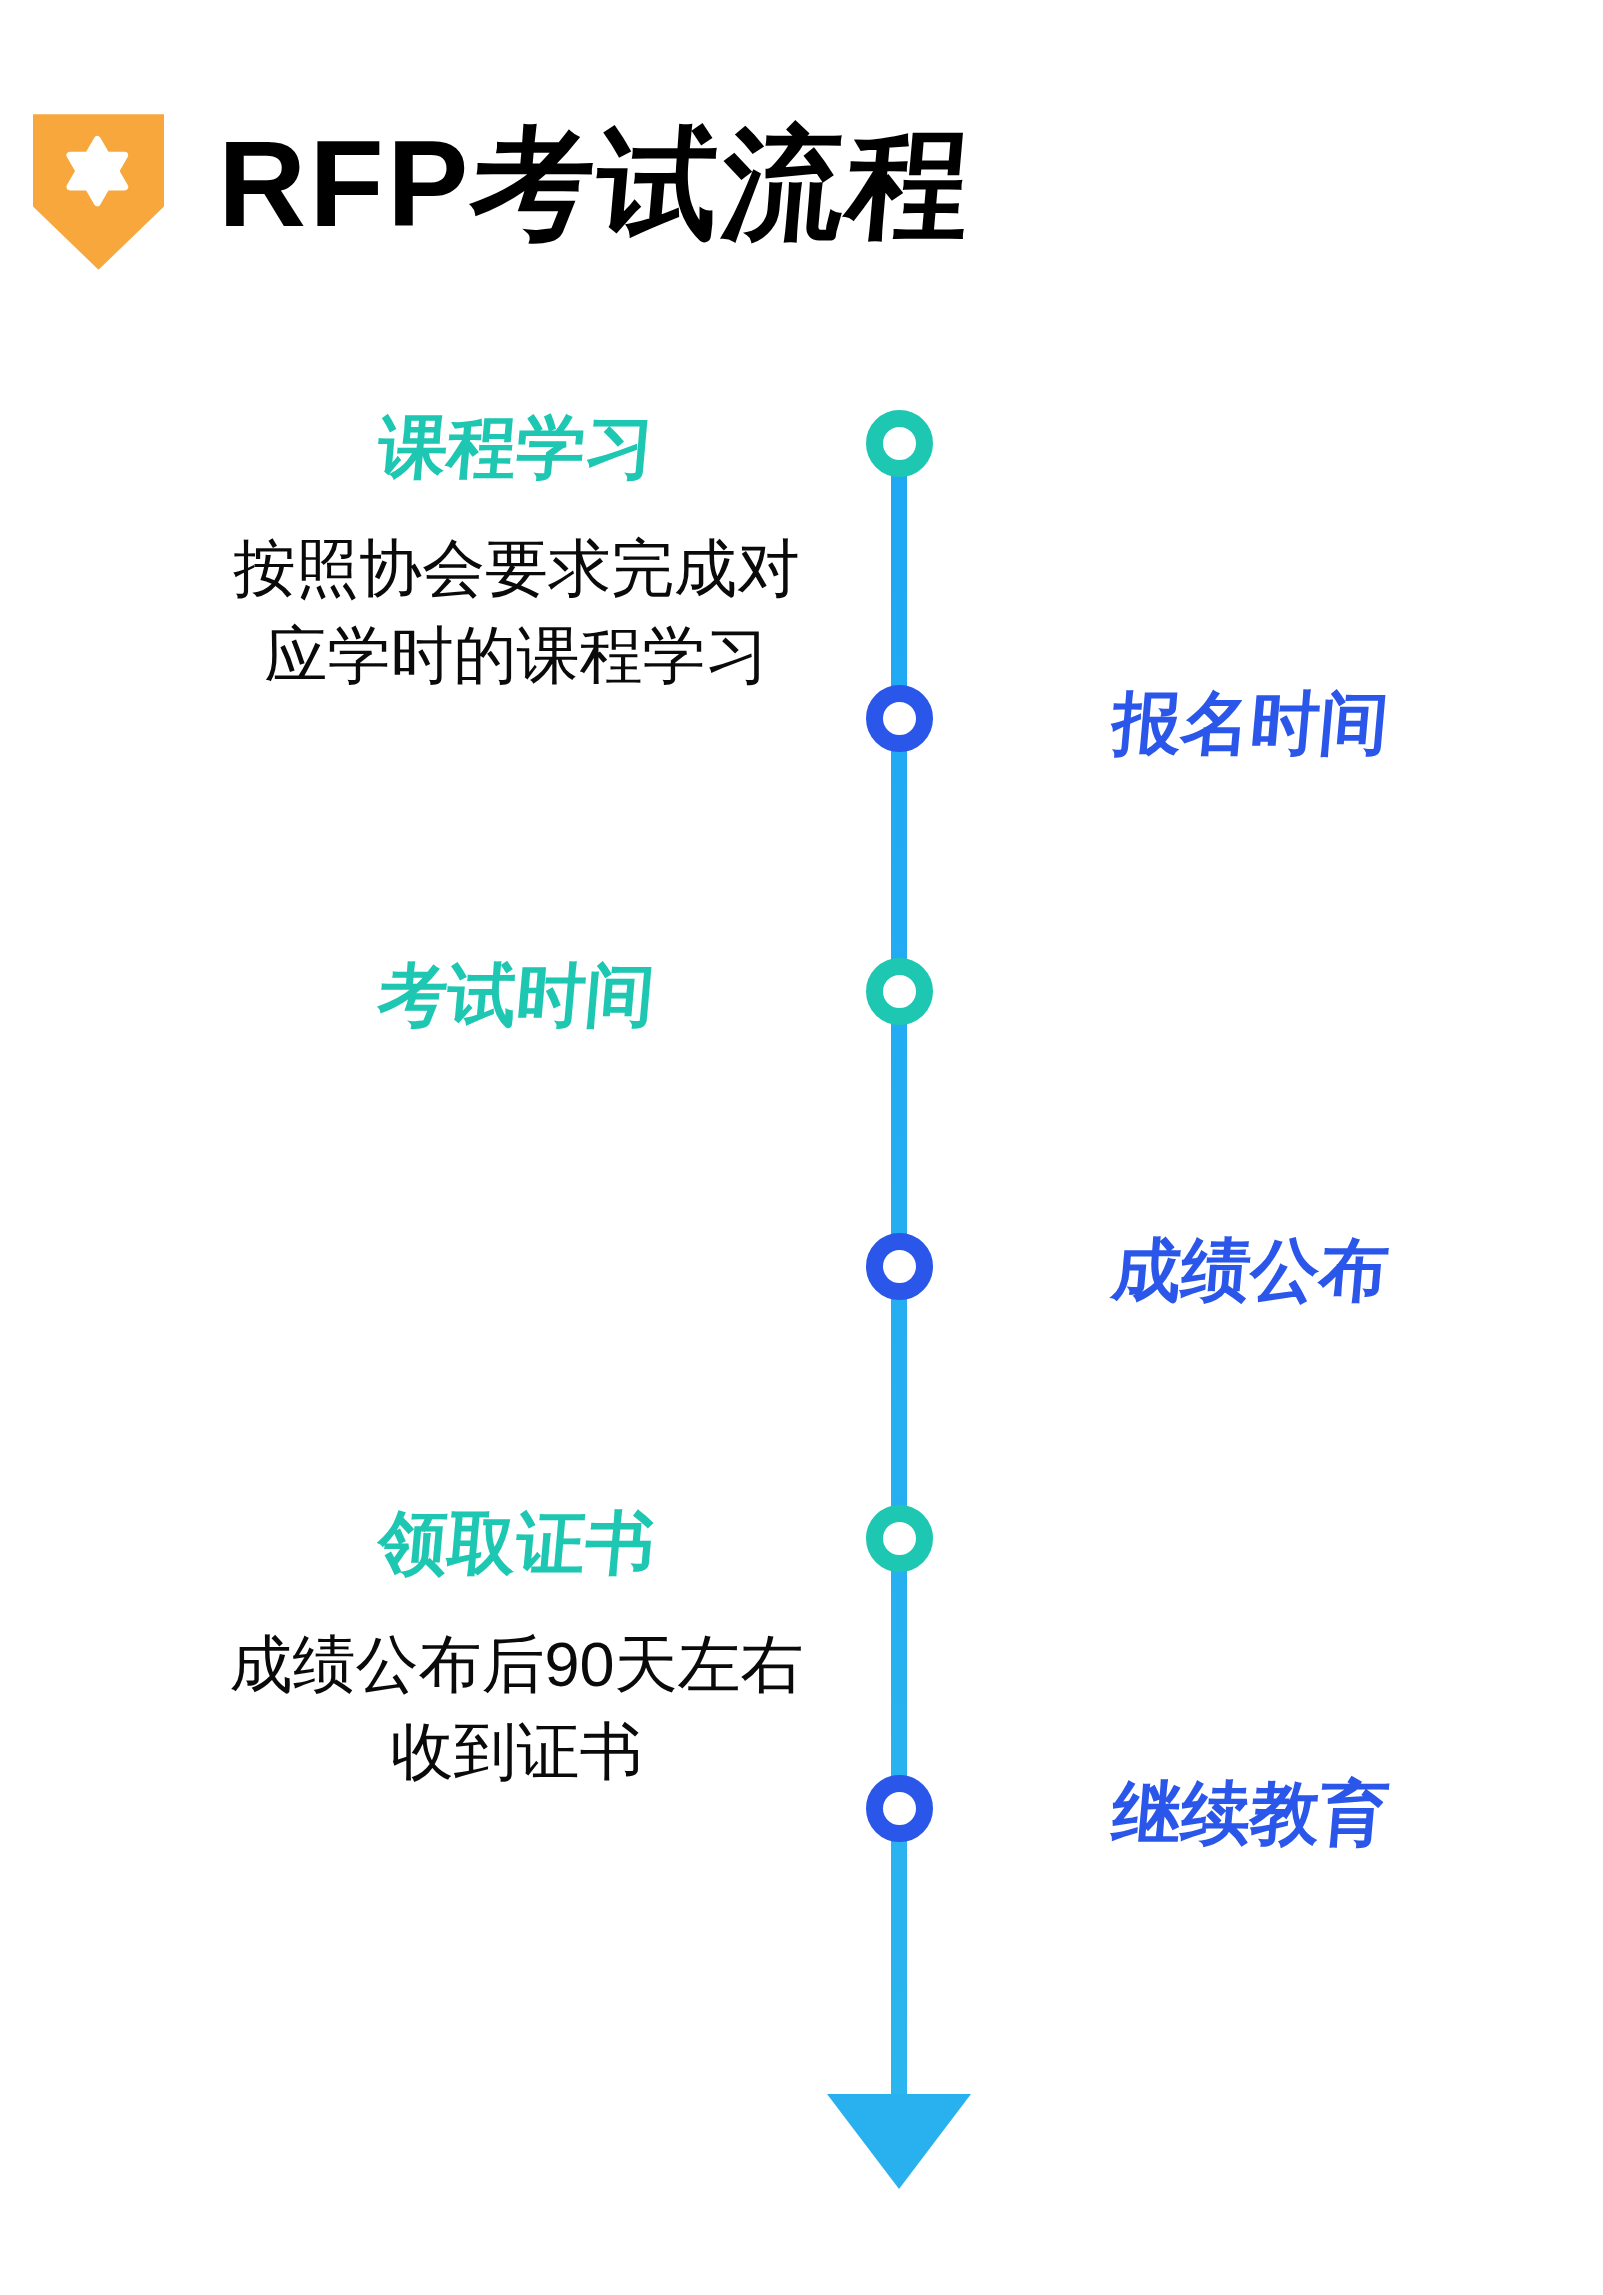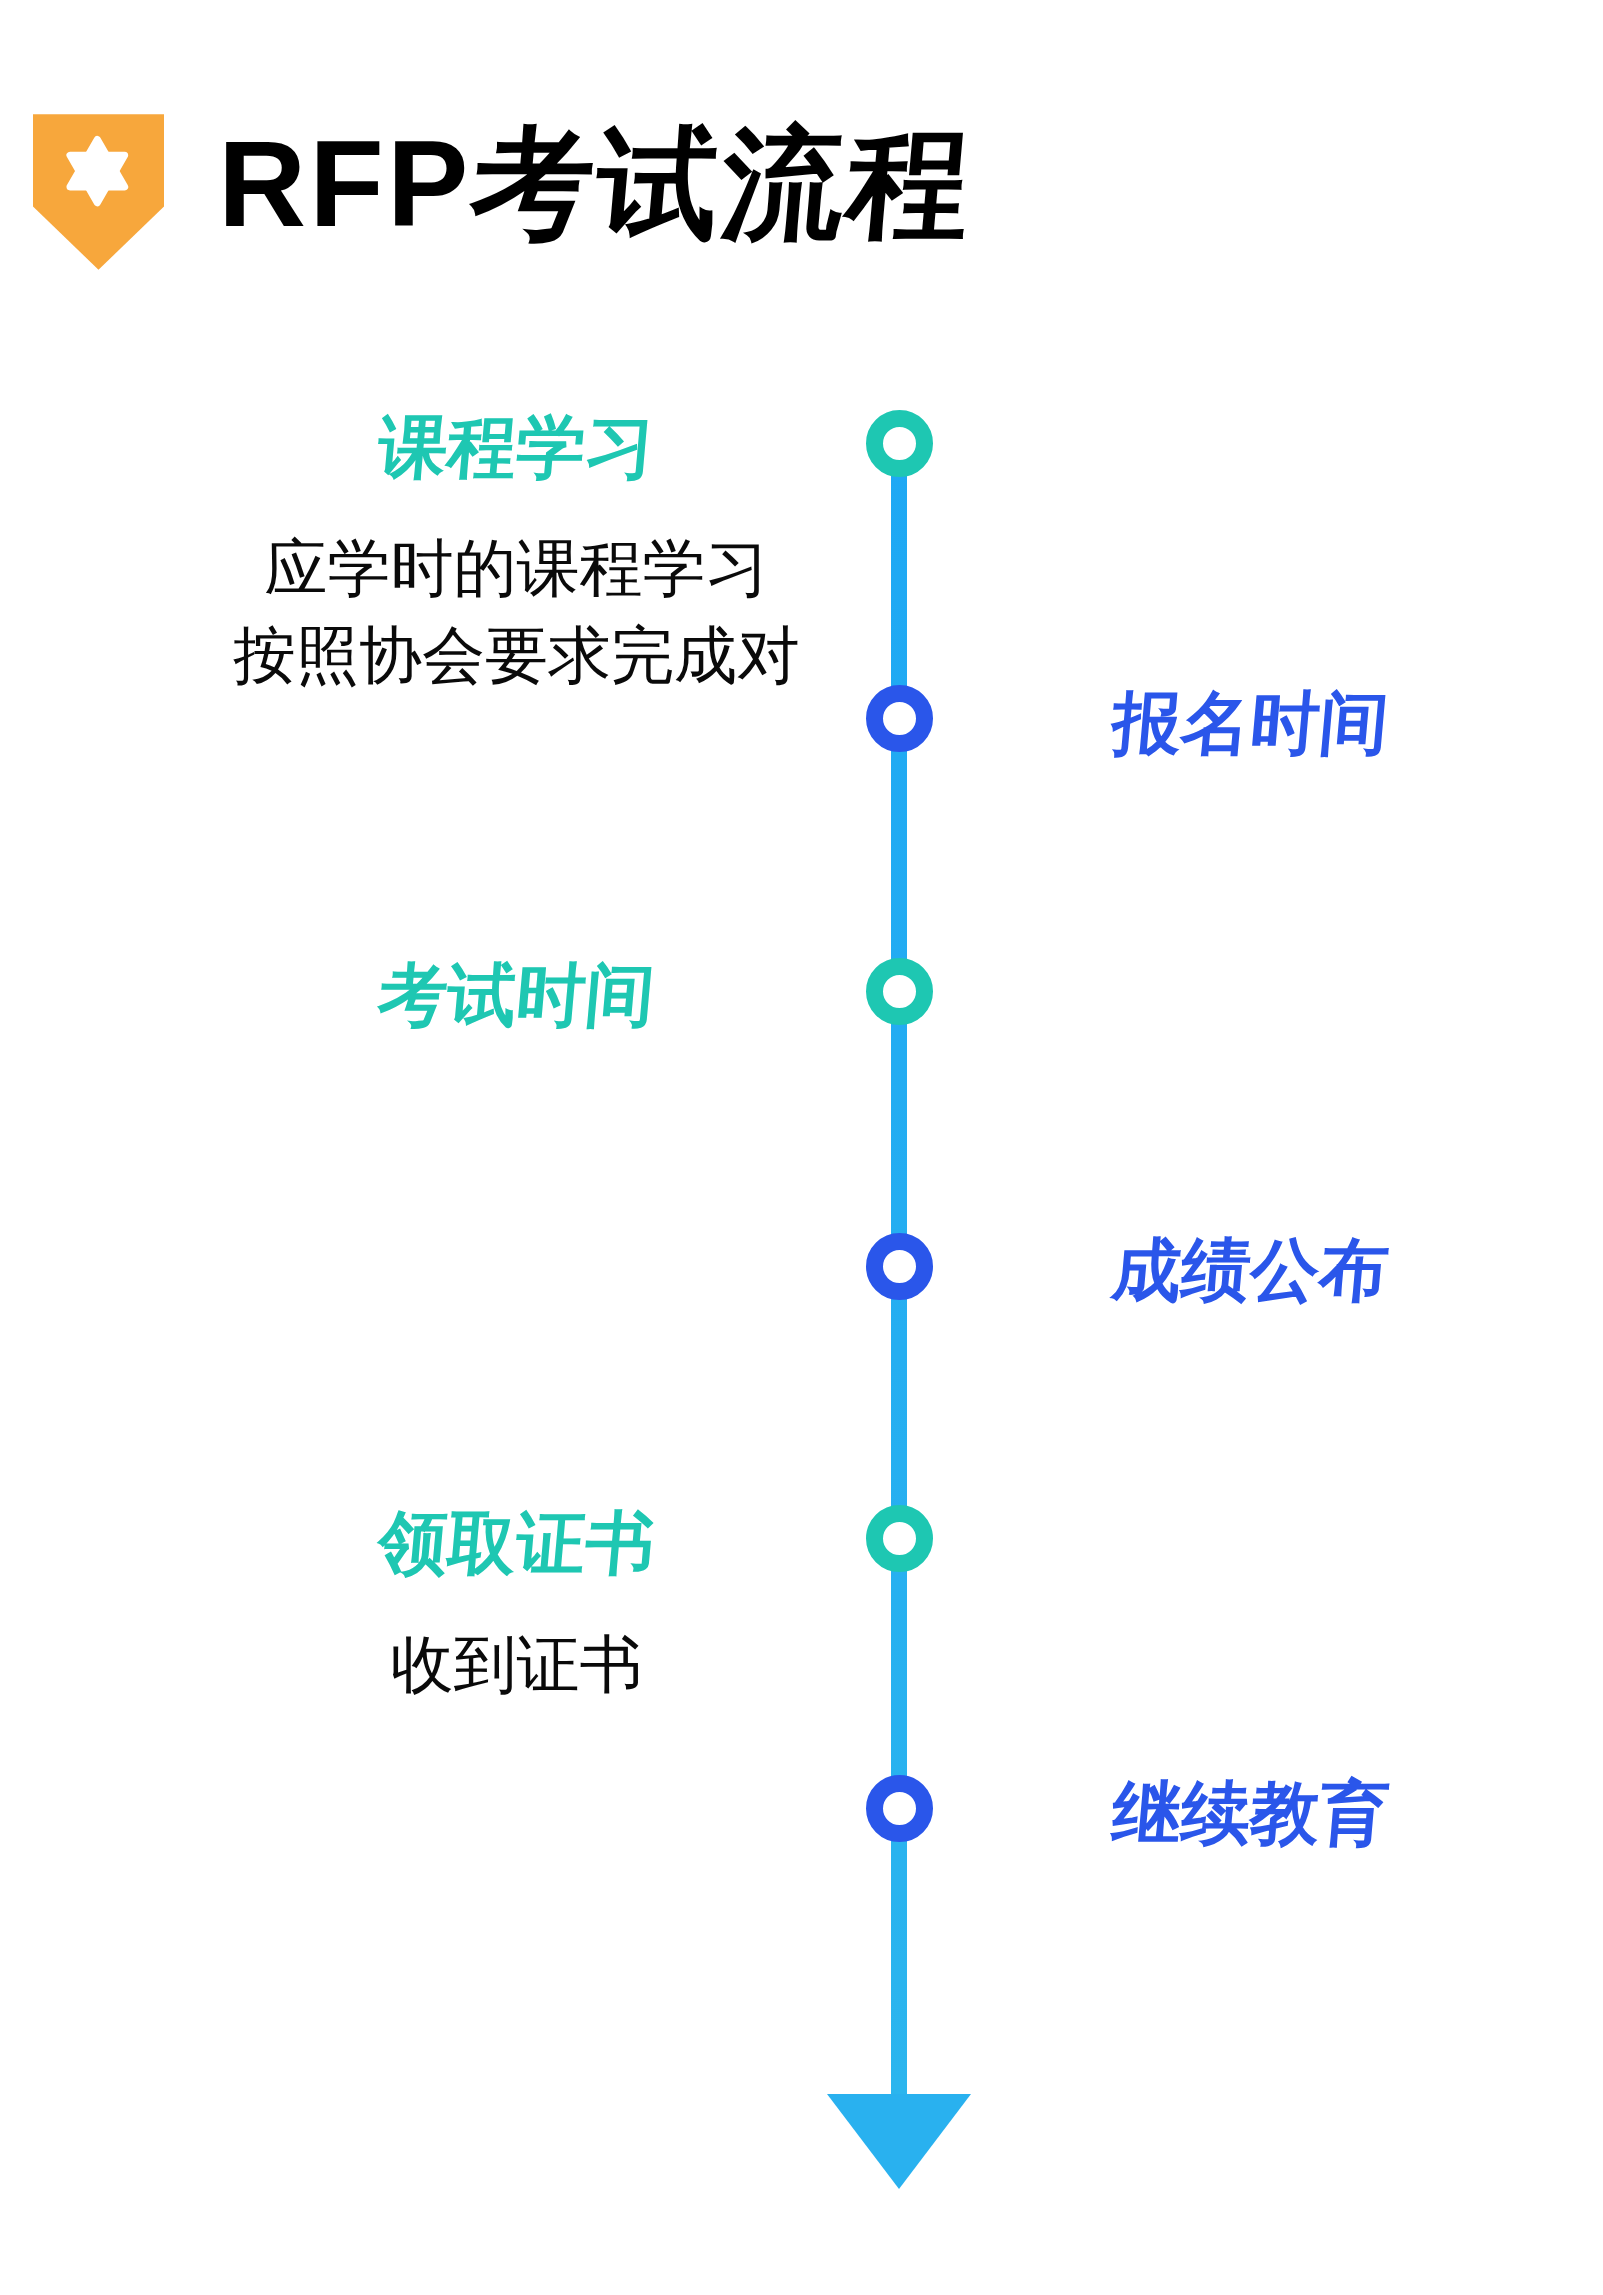--- a/index.html
+++ b/index.html
@@ -76,22 +76,22 @@
   <div class="node teal" style="top:410px"></div>
   <div class="node blue" style="top:685px"></div>
   <div class="node teal" style="top:958px"></div>
   <div class="node blue" style="top:1233px"></div>
   <div class="node teal" style="top:1505px"></div>
   <div class="node blue" style="top:1775px"></div>
 
   <div class="step-text left" style="top:411px">
     <h2 class="teal">课程学习</h2>
     <div class="desc">
+      <div class="dline">按照协会要求完成对</div>
       <div class="dline">应学时的课程学习</div>
-      <div class="dline">按照协会要求完成对</div>
     </div>
   </div>
 
   <div class="step-text right" style="top:687px">
     <h2 class="blue">报名时间</h2>
   </div>
 
   <div class="step-text left" style="top:959px">
     <h2 class="teal">考试时间</h2>
     <div class="desc">
@@ -100,20 +100,21 @@
 
   <div class="step-text right" style="top:1234px">
     <h2 class="blue">成绩公布</h2>
     <div class="desc">
     </div>
   </div>
 
   <div class="step-text left" style="top:1507px">
     <h2 class="teal">领取证书</h2>
     <div class="desc">
+      <div class="dline">成绩公布后90天左右</div>
       <div class="dline">收到证书</div>
     </div>
   </div>
 
   <div class="step-text right" style="top:1777px">
     <h2 class="blue">继续教育</h2>
   </div>
 
 </div>
 

